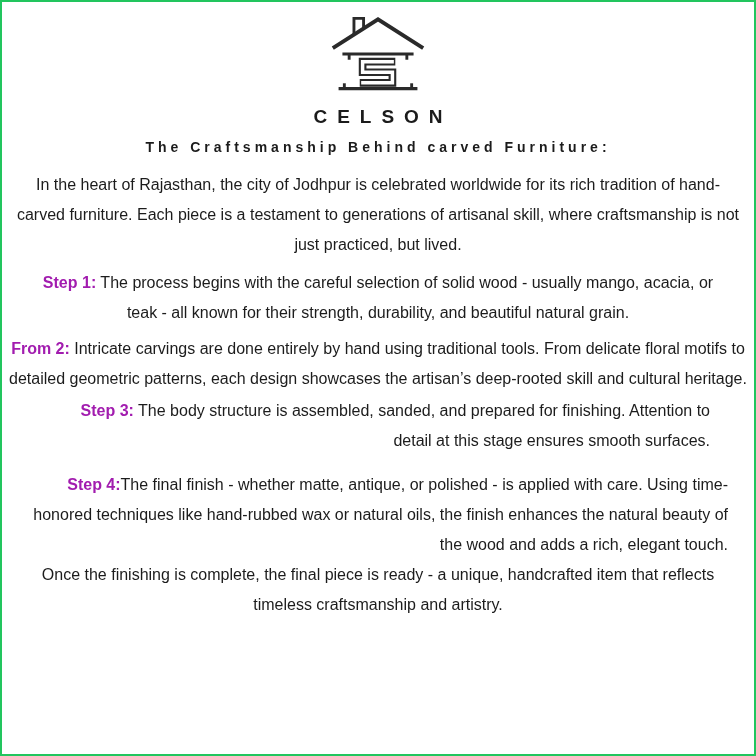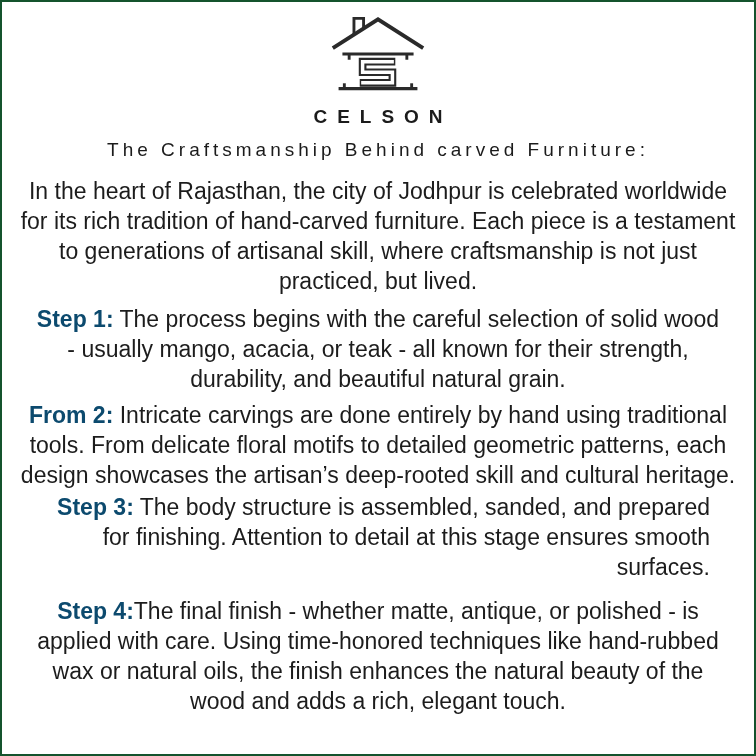--- a/index.html
+++ b/index.html
@@ -1,20 +1,20 @@
 <!DOCTYPE html>
 <html><head>
 <meta charset="utf-8">
 <style>
   html, body { margin: 0; padding: 0; background: #ffffff; }
   .sheet {
     width: 756px;
     height: 756px;
     box-sizing: border-box;
-    border: 2px solid #14532d;
+    border: 2px solid #22c55e;
     background: #ffffff;
     font-family: "Liberation Sans", sans-serif;
     color: #1c1c1c;
     overflow: hidden;
   }
   .logo-wrap {
     margin-top: 10px;
     text-align: center;
   }
   .logo-wrap svg { display: inline-block; }
@@ -22,41 +22,41 @@
     text-align: center;
     font-weight: bold;
     font-size: 19px;
     letter-spacing: 10px;
     text-indent: 10px;
     margin-top: 8px;
     color: #1b1b1b;
   }
   .heading {
     text-align: center;
-    font-weight: normal;
-    font-size: 19px;
+    font-weight: bold;
+    font-size: 14px;
     letter-spacing: 4px;
     margin-top: 11px;
     color: #1b1b1b;
   }
   .content {
     margin-top: 15px;
-    font-size: 23px;
+    font-size: 16px;
     line-height: 30px;
     text-align: center;
   }
   .content p {
     margin: 0 auto;
   }
-  .content b { color: #0c4a6e; }
+  .content b { color: #a21caf; }
   .p-intro   { max-width: 730px; margin-bottom: 8px  !important; }
   .p-step1   { max-width: 690px; margin-bottom: 6px  !important; }
   .p-step2   { max-width: 748px; margin-bottom: 2px  !important; }
   .p-step3   { max-width: 664px; margin-bottom: 14px !important; text-align: right; }
-  .p-step4   { max-width: 700px; margin-bottom: 0    !important; }
+  .p-step4   { max-width: 700px; margin-bottom: 0    !important; text-align: right; }
   .p-closing { max-width: 700px; }
 </style>
 </head>
 <body>
 
 <div class="sheet">
 
   <div class="logo-wrap">
     <svg width="100" height="82" viewBox="0 0 104 84" fill="none" stroke="#2a2a2a" stroke-linejoin="miter" stroke-linecap="butt">
 
@@ -86,16 +86,17 @@
     <p class="p-intro"><span>In the heart of Rajasthan, the city of Jodhpur is celebrated worldwide for its rich tradition of hand-carved furniture. Each piece is a testament to generations of artisanal skill, where craftsmanship is not just practiced, but lived.</span></p>
 
     <p class="p-step1"><b>Step 1:</b><span> The process begins with the careful selection of solid wood - usually mango, acacia, or teak - all known for their strength, durability, and beautiful natural grain.</span></p>
 
     <p class="p-step2"><b>From 2:</b><span> Intricate carvings are done entirely by hand using traditional tools. From delicate floral motifs to detailed geometric patterns, each design showcases the artisan’s deep-rooted skill and cultural heritage.</span></p>
 
     <p class="p-step3"><b>Step 3:</b><span> The body structure is assembled, sanded, and prepared for finishing. Attention to detail at this stage ensures smooth surfaces.</span></p>
 
     <p class="p-step4"><b>Step 4:</b><span>The final finish - whether matte, antique, or polished - is applied with care. Using time-honored techniques like hand-rubbed wax or natural oils, the finish enhances the natural beauty of the wood and adds a rich, elegant touch.</span></p>
 
+    <p class="p-closing"><span>Once the finishing is complete, the final piece is ready - a unique, handcrafted item that reflects timeless craftsmanship and artistry.</span></p>
 
   </div>
 
 </div>
 
 </body></html>

